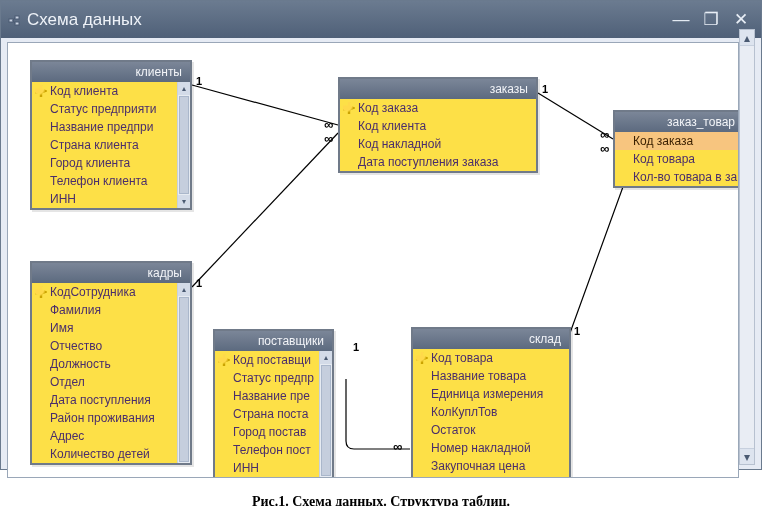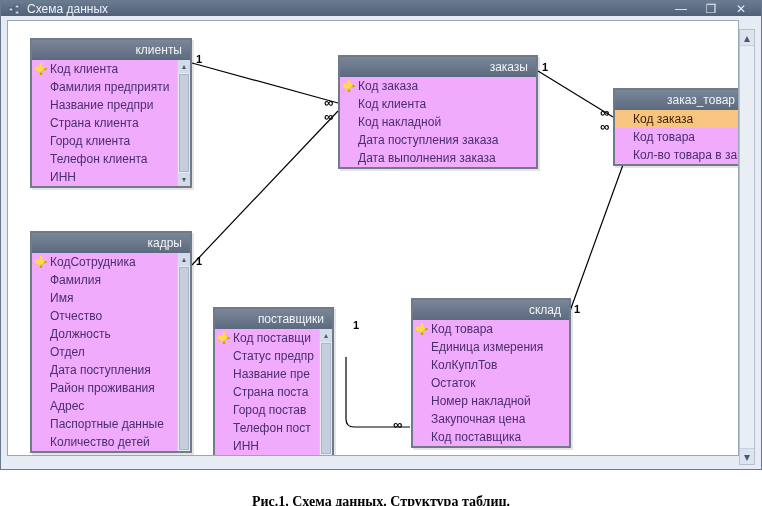--- a/index.html
+++ b/index.html
@@ -14,27 +14,27 @@
     overflow: hidden;
   }
   .window {
     position: relative;
     width: 762px;
     height: 470px;
     background: #e6ebf4;
     border: 1px solid #6a7a8e;
   }
   .titlebar {
-    height: 15px;
+    height: 37px;
     background: linear-gradient(#6b7b90, #4f6078);
     color: #eef2f8;
     display: flex;
     align-items: center;
     padding: 4px 6px;
-    font-size: 12px;
+    font-size: 17px;
   }
   .titlebar .icon {
     width: 14px; height: 14px;
     margin-right: 6px;
     display: inline-flex;
     align-items: center; justify-content: center;
   }
   .titlebar .title { flex: 1; }
   .titlebar .wbtn {
     width: 28px; height: 16px;
@@ -87,21 +87,21 @@
     color: #f2f4f8;
     padding: 3px 8px;
     font-weight: normal;
     font-size: 12px;
     cursor: move;
     text-align: right;
   }
   .table-body {
     position: relative;
     display: flex;
-    background: #f0abfc;
+    background: #fde047;
   }
   .fields {
     flex: 1;
     overflow: hidden;
   }
   .field {
     display: flex;
     align-items: center;
     height: 18px;
     padding: 0 4px 0 18px;
@@ -218,21 +218,21 @@
     <span class="cardinality inf" style="left:592px;top:98px">∞</span>
     <span class="cardinality" style="left:345px;top:298px">1</span>
     <span class="cardinality inf" style="left:385px;top:396px">∞</span>
     <span class="cardinality" style="left:566px;top:282px">1</span>
 
     <div class="table-box" style="left:22px;top:17px;width:162px">
       <div class="table-header">клиенты</div>
       <div class="table-body">
         <div class="fields">
           <div class="field key">Код клиента</div>
-          <div class="field">Фамилия предприяти</div>
+          <div class="field">Статус предприяти</div>
           <div class="field">Название предпри</div>
           <div class="field">Страна клиента</div>
           <div class="field">Город клиента</div>
           <div class="field">Телефон клиента</div>
           <div class="field">ИНН</div>
         </div>
         <div class="mini-scroll">
           <div class="ms-btn">▴</div>
           <div class="thumb"></div>
           <div class="ms-btn">▾</div>
@@ -241,50 +241,48 @@
     </div>
 
     <div class="table-box" style="left:330px;top:34px;width:200px">
       <div class="table-header">заказы</div>
       <div class="table-body">
         <div class="fields">
           <div class="field key">Код заказа</div>
           <div class="field">Код клиента</div>
           <div class="field">Код накладной</div>
           <div class="field">Дата поступления заказа</div>
-          <div class="field">Дата выполнения заказа</div>
         </div>
       </div>
     </div>
 
     <div class="table-box" style="left:605px;top:67px;width:132px">
       <div class="table-header">заказ_товар</div>
       <div class="table-body">
         <div class="fields">
           <div class="field selected">Код заказа</div>
           <div class="field">Код товара</div>
           <div class="field">Кол-во товара в зак</div>
         </div>
       </div>
     </div>
 
-    <div class="table-box" style="left:22px;top:210px;width:162px">
+    <div class="table-box" style="left:22px;top:218px;width:162px">
       <div class="table-header">кадры</div>
       <div class="table-body">
         <div class="fields" style="max-height:216px">
           <div class="field key">КодСотрудника</div>
           <div class="field">Фамилия</div>
           <div class="field">Имя</div>
           <div class="field">Отчество</div>
           <div class="field">Должность</div>
           <div class="field">Отдел</div>
           <div class="field">Дата поступления</div>
           <div class="field">Район проживания</div>
           <div class="field">Адрес</div>
-          <div class="field">Паспортные данные</div>
           <div class="field">Количество детей</div>
 
         </div>
         <div class="mini-scroll">
           <div class="ms-btn">▴</div>
           <div class="thumb"></div>
 
         </div>
       </div>
     </div>
@@ -302,25 +300,26 @@
           <div class="field">ИНН</div>
         </div>
         <div class="mini-scroll">
           <div class="ms-btn">▴</div>
           <div class="thumb"></div>
 
         </div>
       </div>
     </div>
 
-    <div class="table-box" style="left:403px;top:277px;width:160px">
+    <div class="table-box" style="left:403px;top:284px;width:160px">
       <div class="table-header">склад</div>
       <div class="table-body">
         <div class="fields">
           <div class="field key">Код товара</div>
+          <div class="field">Название товара</div>
           <div class="field">Единица измерения</div>
           <div class="field">КолКуплТов</div>
           <div class="field">Остаток</div>
           <div class="field">Номер накладной</div>
           <div class="field">Закупочная цена</div>
           <div class="field">Код поставщика</div>
 
         </div>
       </div>
     </div>

